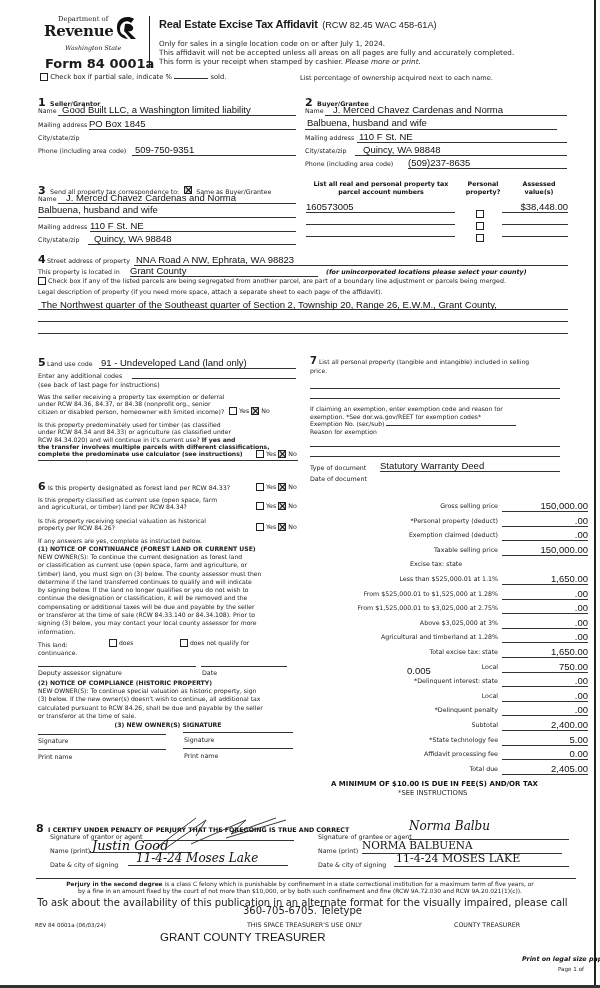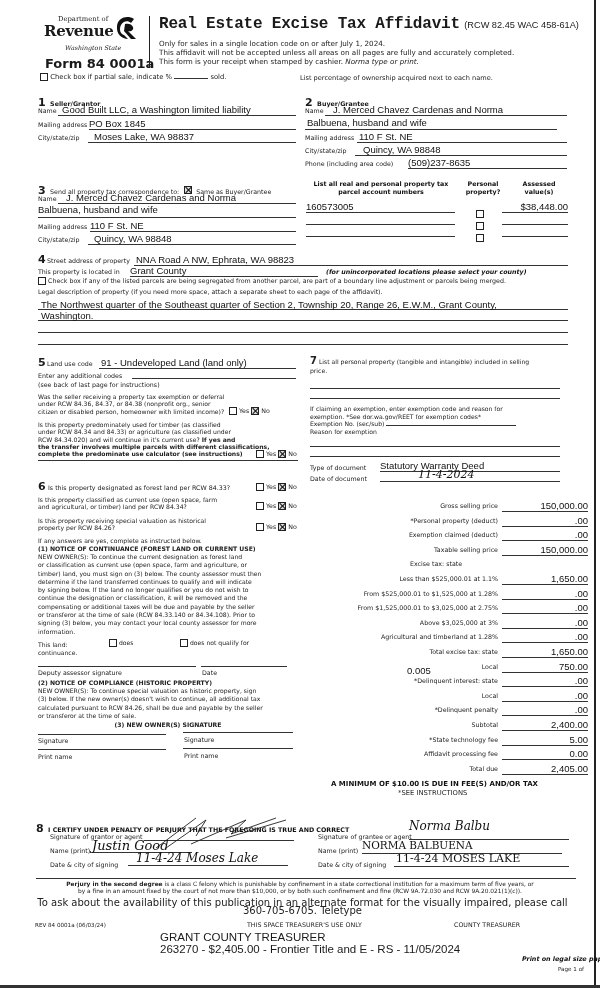--- a/index.html
+++ b/index.html
@@ -39,27 +39,27 @@
     <svg class="abs" style="left:76px;top:2px;" width="24" height="26" viewBox="0 0 24 26">
       <path d="M20 4 C14 0 4 2 3 11 C2 19 8 24 14 24 L10 20 C6 19 5 14 7 10 C9 6 14 5 17 8 Z" fill="#111"></path>
       <path d="M11 9 C14 8 18 9 19 12 C20 15 17 17 14 16 L22 24 L17 24 L10 16 Z" fill="#111"></path>
     </svg>
     <div class="abs" style="left:27px;top:31px;font-family:'DejaVu Serif',serif;font-style:italic;font-size:6.3px;">Washington State</div>
   </div>
   <div class="abs" style="left:45px;top:56px;font-family:'DejaVu Sans',sans-serif;font-weight:bold;font-size:13px;">Form 84 0001a</div>
   <div class="abs" style="left:149px;top:16px;width:1px;height:52px;background:#222;"></div>
 
   <div class="abs" style="left:159px;top:14px;white-space:nowrap;">
-    <span style="font-family:Liberation Mono, monospace;font-weight:bold;font-size:16px;letter-spacing:-0.2px;">Real Estate Excise Tax Affidavit</span>
+    <span style="font-family:Liberation Sans, sans-serif;font-weight:bold;font-size:11px;letter-spacing:-0.2px;">Real Estate Excise Tax Affidavit</span>
     <span style="font-family:'Liberation Sans',sans-serif;font-size:9.2px;">(RCW 82.45 WAC 458-61A)</span>
   </div>
   <div class="abs para" style="left:159px;top:39px;font-size:7.2px;line-height:9px;">
     <div>Only for sales in a single location code on or after July 1, 2024.</div>
     <div>This affidavit will not be accepted unless all areas on all pages are fully and accurately completed.</div>
-    <div><span>This form is your receipt when stamped by cashier. </span><i>Norma type or print.</i></div>
+    <div><span>This form is your receipt when stamped by cashier. </span><i>Please more or print.</i></div>
   </div>
   <div class="abs lbl" style="left:40px;top:72px;font-size:6.8px;">
     <span class="chk"></span>
     <span>Check box if partial sale, indicate %</span>
     <span class="uline" style="display:inline-block;width:34px;height:7px;"></span>
     <span>sold.</span>
   </div>
   <div class="abs lbl" style="left:300px;top:74px;font-size:6.6px;">List percentage of ownership acquired next to each name.</div>
 
   <div class="abs" style="left:38px;top:92px;width:258px;">
@@ -67,21 +67,24 @@
     <div style="position:relative;height:13px;">
       <span class="lbl" style="position:absolute;left:0;top:3px;">Name</span>
       <span class="val uline" style="position:absolute;left:20px;right:0;top:0;padding-left:4px;">Good Built LLC, a Washington limited liability</span>
     </div>
     <div style="position:relative;height:13px;">
       <span class="lbl" style="position:absolute;left:0;top:4px;">Mailing address</span>
       <span class="val uline" style="position:absolute;left:51px;right:0;top:1px;">PO Box 1845</span>
     </div>
     <div style="position:relative;height:13px;">
       <span class="lbl" style="position:absolute;left:0;top:4px;">City/state/zip</span>
-      <span class="val uline" style="position:absolute;left:50px;right:0;top:1px;padding-left:6px;">Moses Lake, WA 98837</span>
+    </div>
+    <div style="position:relative;height:13px;">
+      <span class="lbl" style="position:absolute;left:0;top:4px;">Phone (including area code)</span>
+      <span class="val uline" style="position:absolute;left:94px;right:0;top:1px;padding-left:3px;">509-750-9351</span>
     </div>
   </div>
 
   <div class="abs" style="left:305px;top:92px;width:262px;">
     <div style="height:12px;"><span class="secnum">2</span> <span class="sectitle">Buyer/Grantee</span></div>
     <div style="position:relative;height:13px;">
       <span class="lbl" style="position:absolute;left:0;top:3px;">Name</span>
       <span class="val uline" style="position:absolute;left:20px;right:0;top:0;padding-left:8px;">J. Merced Chavez Cardenas and Norma</span>
     </div>
     <div class="val uline" style="height:13px;padding-left:2px;margin-right:10px;">Balbuena, husband and wife</div>
@@ -161,21 +164,20 @@
       <span class="lbl" style="position:absolute;left:0;top:2px;">This property is located in</span>
       <span class="val uline" style="position:absolute;left:92px;width:188px;top:-1px;">Grant County</span>
       <span class="lblb" style="position:absolute;left:288px;top:2px;font-style:italic;">(for unincorporated locations please select your county)</span>
     </div>
     <div style="height:11px;" class="lbl">
       <span class="chk"></span>
       <span>Check box if any of the listed parcels are being segregated from another parcel, are part of a boundary line adjustment or parcels being merged.</span>
     </div>
     <div class="lbl" style="height:11px;">Legal description of property (if you need more space, attach a separate sheet to each page of the affidavit).</div>
     <div class="val uline" style="height:11px;padding-left:3px;">The Northwest quarter of the Southeast quarter of Section 2, Township 20, Range 26, E.W.M., Grant County,</div>
-    <div class="val uline" style="height:11px;padding-left:3px;">Washington.</div>
     <div class="uline" style="height:12px;"></div>
     <div class="uline" style="height:12px;"></div>
   </div>
 
   <div class="abs" style="left:38px;top:357px;width:260px;">
     <div style="position:relative;height:12px;">
       <span class="secnum" style="position:absolute;left:0;top:-1px;">5</span>
       <span class="lbl" style="position:absolute;left:9px;top:3px;">Land use code</span>
       <span class="val uline" style="position:absolute;left:61px;right:2px;top:0;padding-left:2px;">91 - Undeveloped Land (land only)</span>
     </div>
@@ -277,21 +279,20 @@
       <div>Reason for exemption</div>
     </div>
     <div class="uline" style="height:12px;margin-right:10px;"></div>
     <div class="uline" style="height:10px;margin-right:10px;"></div>
     <div style="position:relative;height:11px;margin-top:4px;">
       <span class="lbl" style="position:absolute;left:0;top:3px;">Type of document</span>
       <span class="val uline" style="position:absolute;left:70px;right:10px;top:-1px;">Statutory Warranty Deed</span>
     </div>
     <div style="position:relative;height:11px;">
       <span class="lbl" style="position:absolute;left:0;top:3px;">Date of document</span>
-      <span class="hand uline" style="position:absolute;left:70px;right:10px;top:-4px;padding-left:38px;font-size:11px;">11-4-2024</span>
     </div>
   </div>
 
   <div class="abs" id="tax-block" style="left:0;top:502px;width:600px;height:300px;">
       <div class="row-right" style="top: 0px;">
         <span class="rl lbl">Gross selling price</span>
         <span class="rv val">150,000.00</span>
       </div>
       <div class="row-right" style="top: 14.6px;">
         <span class="rl lbl">*Personal property (deduct)</span>
@@ -396,16 +397,15 @@
     <div><b>Perjury in the second degree</b><span> is a class C felony which is punishable by confinement in a state correctional institution for a maximum term of five years, or</span></div>
     <div>by a fine in an amount fixed by the court of not more than $10,000, or by both such confinement and fine (RCW 9A.72.030 and RCW 9A.20.021(1)(c)).</div>
   </div>
   <div class="abs para" style="left:30px;top:899px;width:545px;text-align:center;font-size:10px;line-height:8px;">
     <div>To ask about the availability of this publication in an alternate format for the visually impaired, please call 360-705-6705. Teletype</div>
   </div>
   <div class="abs lbl" style="left:35px;top:922px;font-size:5.6px;">REV 84 0001a (06/03/24)</div>
   <div class="abs lbl" style="left:247px;top:921px;font-size:6.3px;">THIS SPACE TREASURER'S USE ONLY</div>
   <div class="abs lbl" style="left:454px;top:921px;font-size:6.3px;">COUNTY TREASURER</div>
   <div class="abs" style="left:160px;top:931px;font-family:'Liberation Sans',sans-serif;font-size:11.5px;white-space:nowrap;">GRANT COUNTY TREASURER</div>
-  <div class="abs" style="left:160px;top:943px;font-family:'Liberation Sans',sans-serif;font-size:11.5px;white-space:nowrap;">263270 - $2,405.00 - Frontier Title and E - RS - 11/05/2024</div>
   <div class="abs lblb" style="left:522px;top:955px;font-style:italic;font-size:6.4px;">Print on legal size pape</div>
   <div class="abs lbl" style="left:558px;top:966px;font-size:5.6px;">Page 1 of</div>
 </div>
 
 </body></html>

